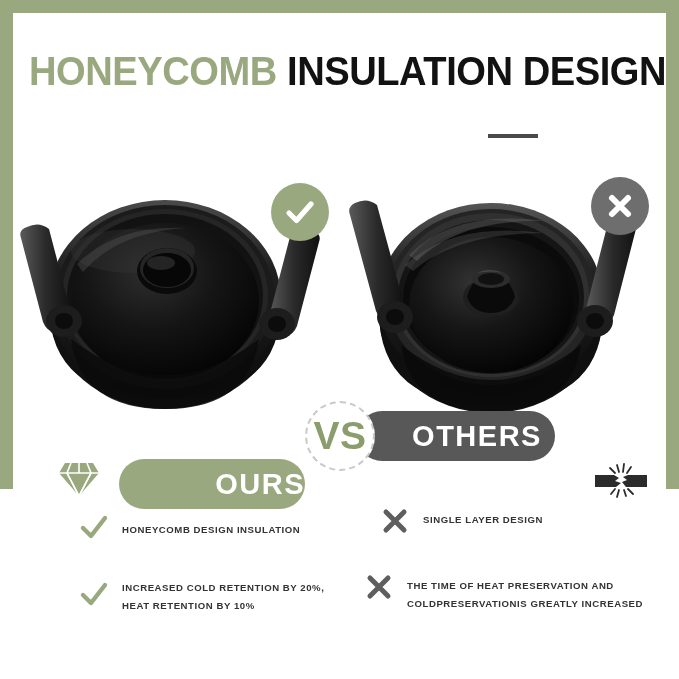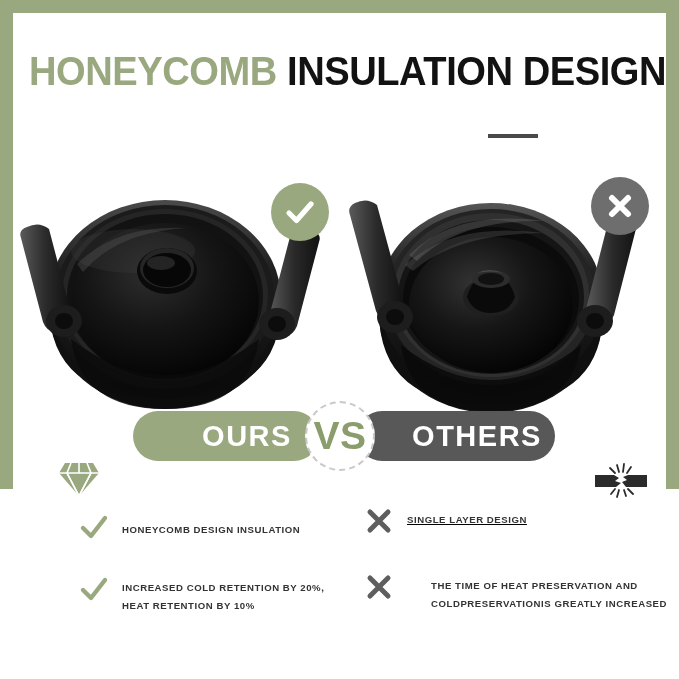--- a/index.html
+++ b/index.html
@@ -83,25 +83,25 @@
   .pill{
     position:absolute;top:6px;
     height:50px;
     display:flex;align-items:center;
     color:#ffffff;
     font-weight:bold;
     font-size:29px;
     letter-spacing:1.5px;
   }
   #pill-ours{
-    left:120px;width:186px;
+    left:106px;width:186px;
     background:#9aa87f;
     border-radius:25px;
-    justify-content:center;
-    padding-left:42px;box-sizing:border-box;
+    justify-content:flex-end;
+    padding-left:42px;box-sizing:border-box;margin-top:48px;
   }
   #pill-others{
     left:344px;width:198px;
     background:#585858;
     border-radius:25px;
     justify-content:center;
     padding-left:42px;box-sizing:border-box;
   }
   #vs-circle{
     position:absolute;
@@ -137,23 +137,23 @@
   }
   .feat .txt{
     font-size:9.6px;
     font-weight:bold;
     letter-spacing:.55px;
     line-height:1.85;
     color:#333333;
     white-space:nowrap;
   }
   #feat-o1{left:65px;top:504px;align-items:center;}
-  #feat-o2{left:65px;top:566px;}
-  #feat-x1{left:350px;top:498px;text-decoration:underline;}
-  #feat-x2{left:350px;top:564px;gap:24px;}
+  #feat-o2{left:65px;top:566px;align-items:center;}
+  #feat-x1{left:366px;top:498px;}
+  #feat-x2{left:350px;top:564px;}
 </style>
 </head>
 <body>
 
 <div id="root">
   <div id="inner">
 
     <div id="title">
       <span class="green">HONEYCOMB</span><span class="dark"> INSULATION DESIGN</span>
     </div>

